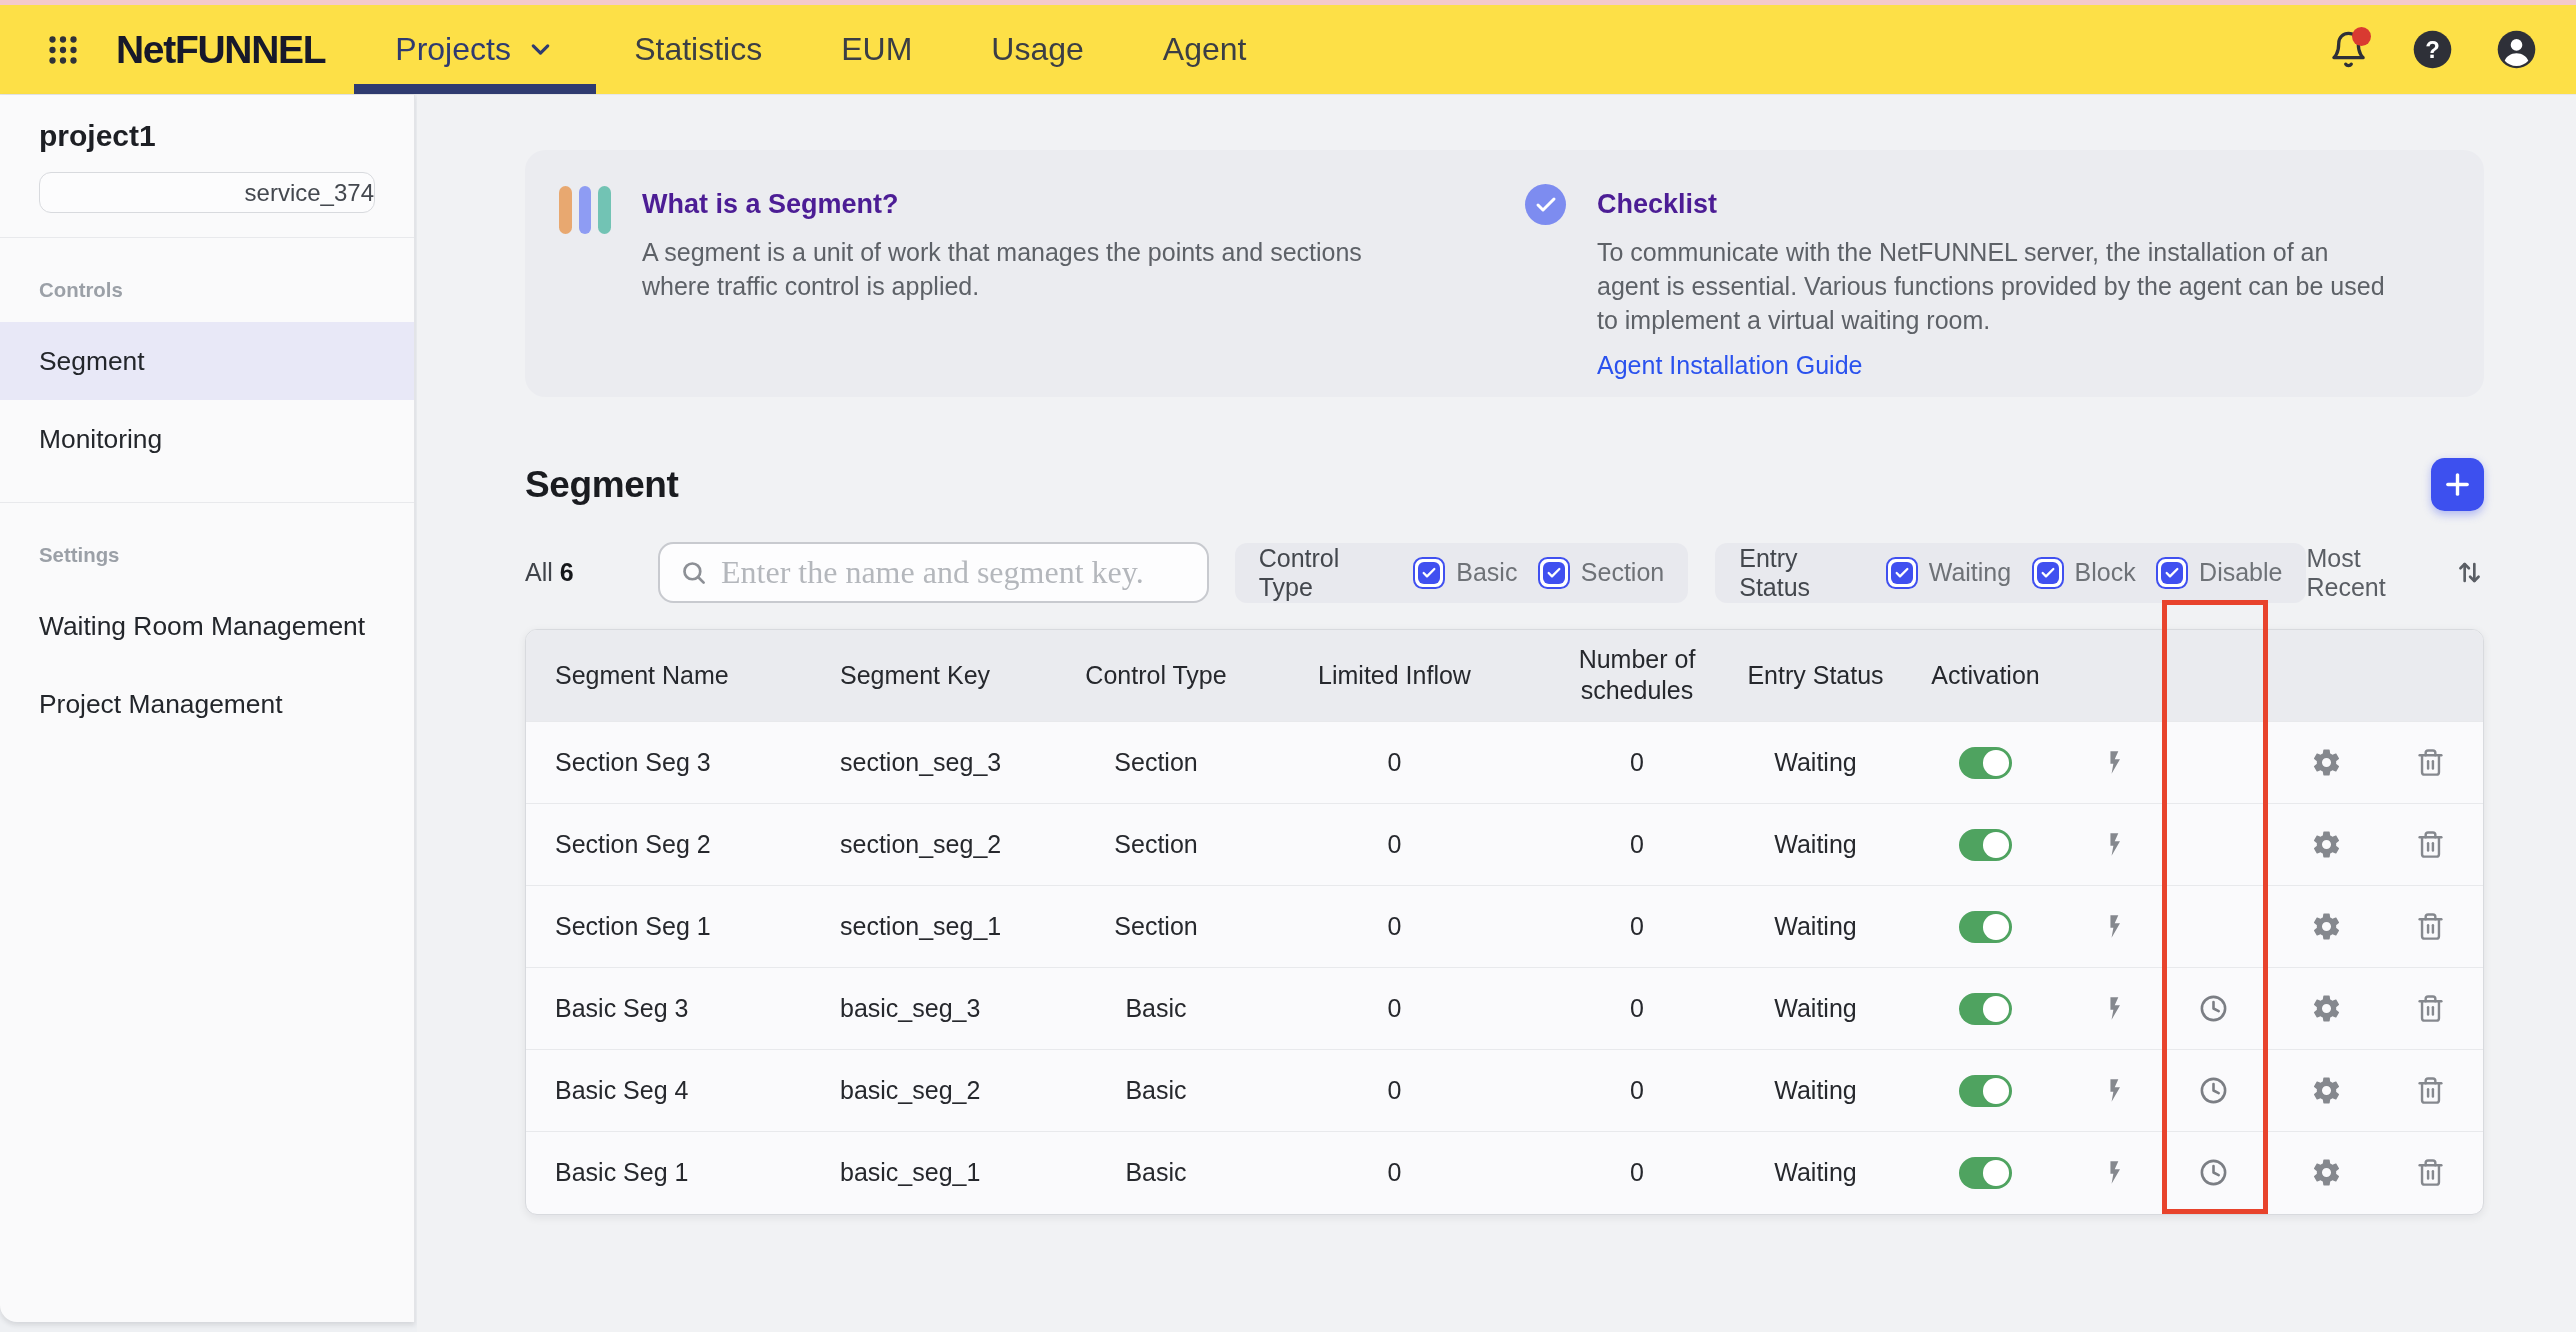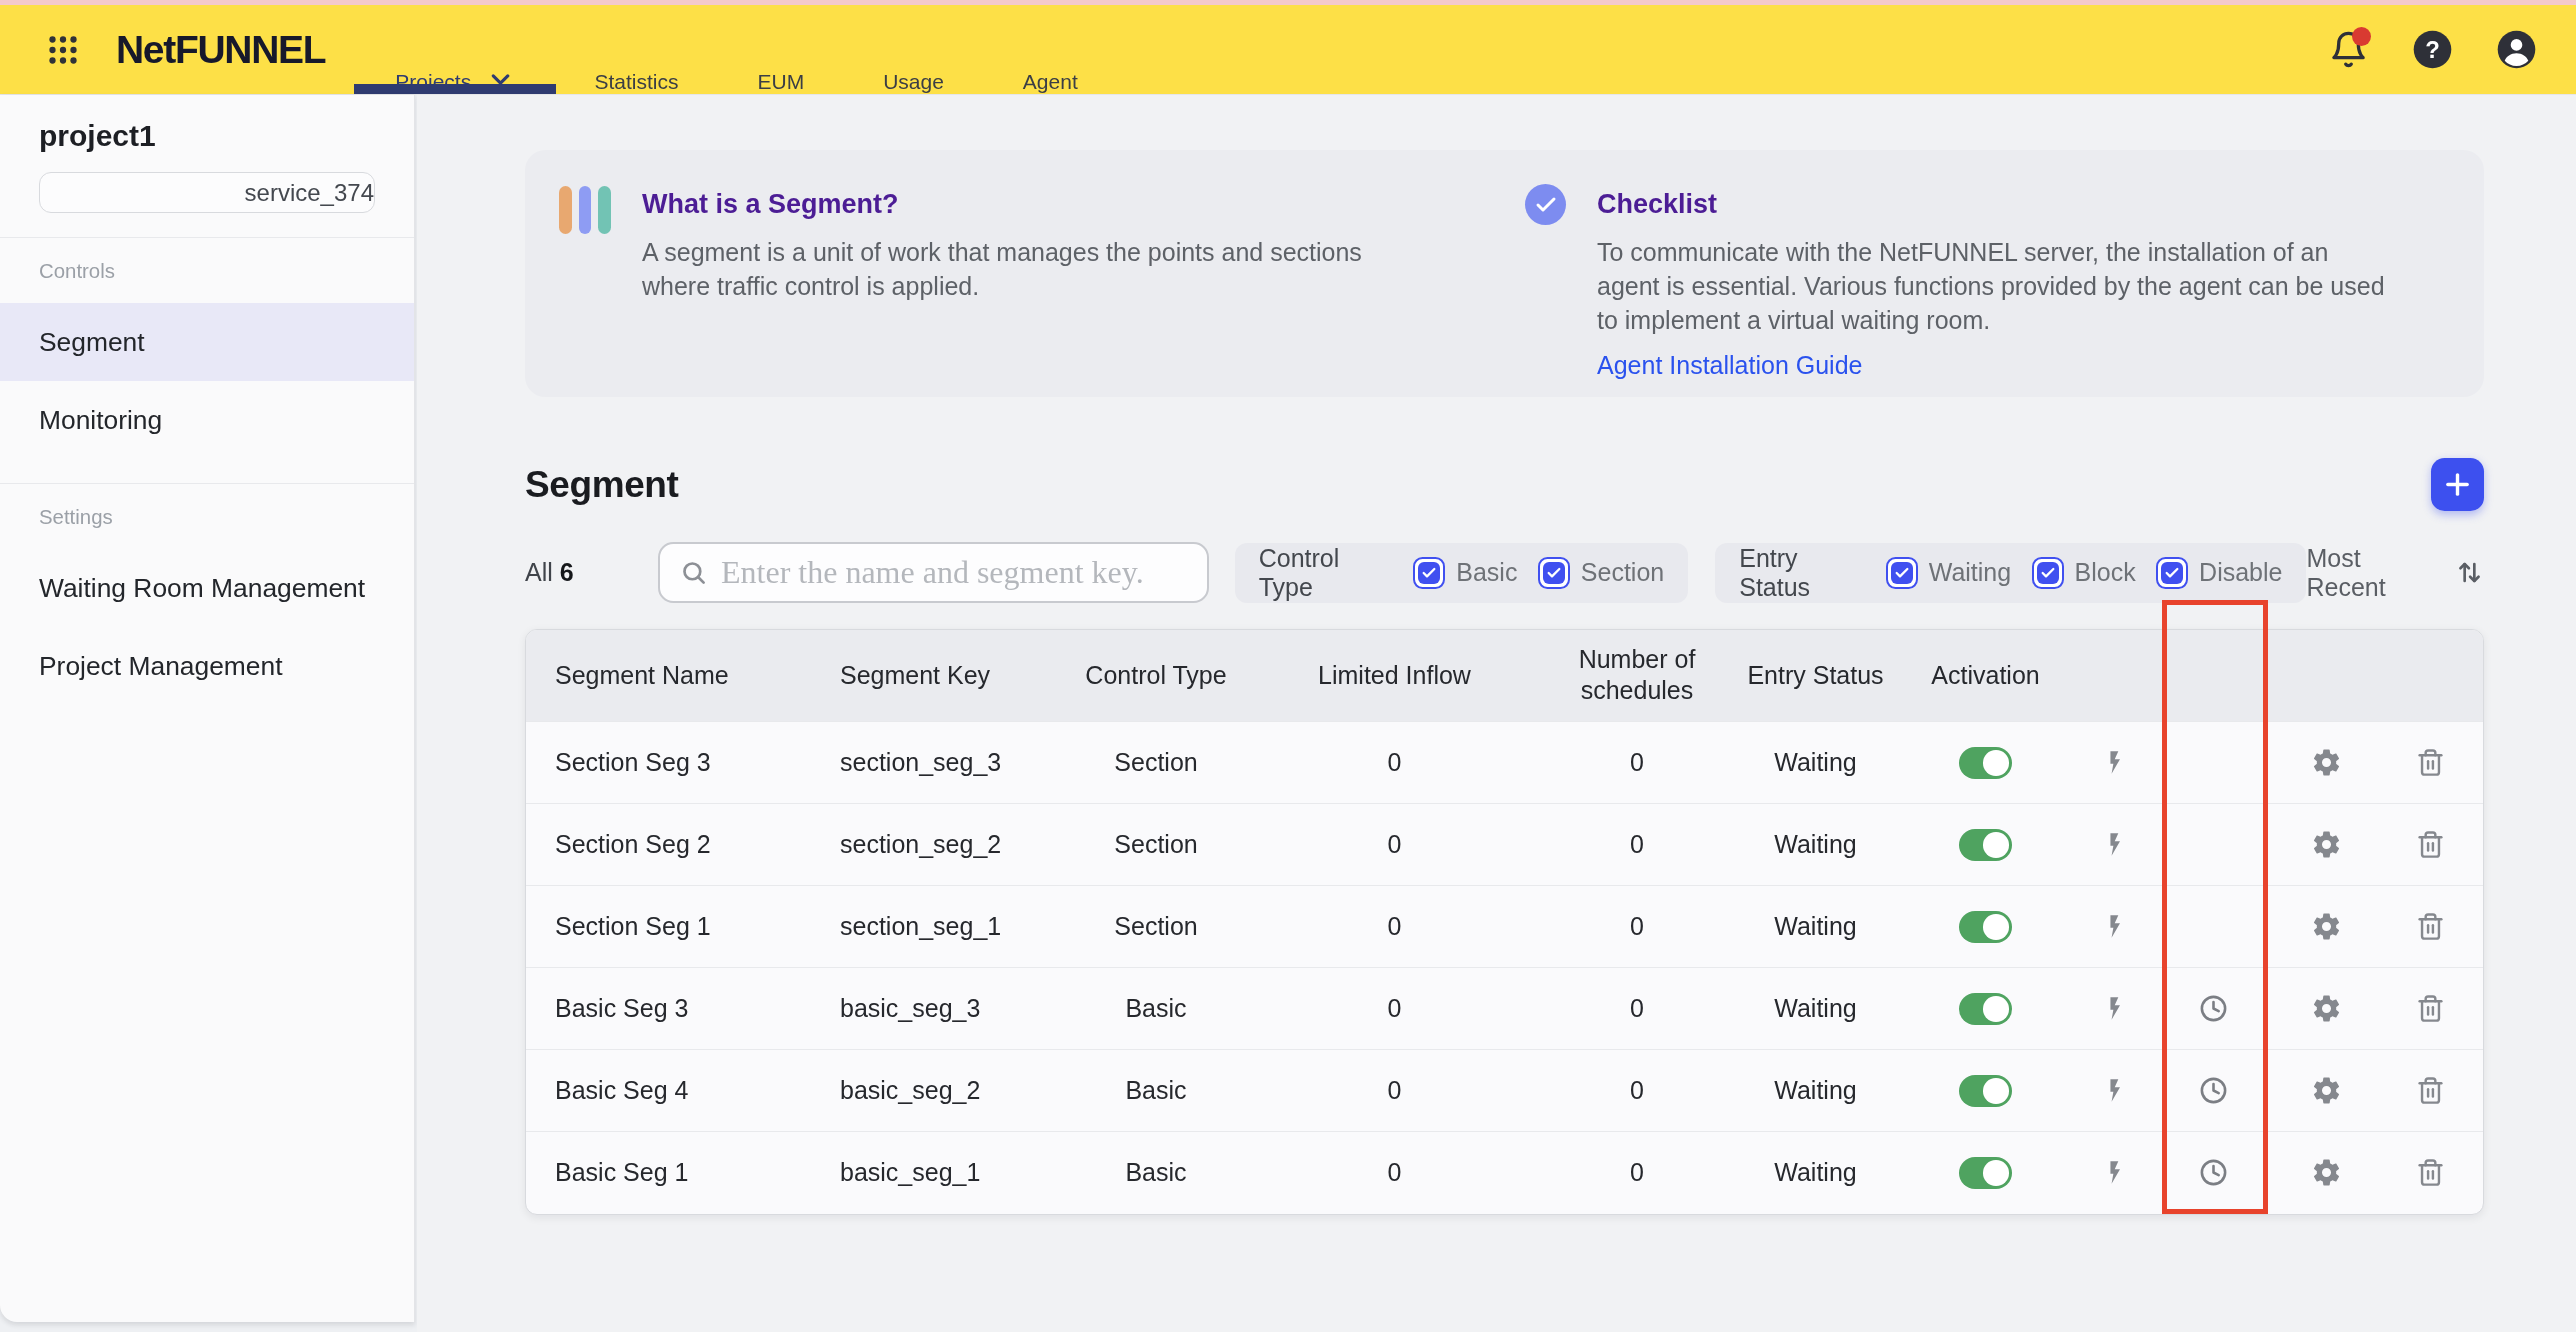--- a/index.html
+++ b/index.html
@@ -9,38 +9,38 @@
   
   .top-strip { position: absolute; left: 0; top: 0; width: 100%; height: 5.1px; background: #f4caca; }
 
   
   .topnav { position: absolute; left: 0; top: 5.1px; width: 100%; height: 90px;
             background: #fde047; border-bottom: 1.7px solid #e5e6e9; display: flex; align-items: center; }
   .nav-left { display: flex; align-items: center; height: 100%; }
   .grid-btn { margin-left: 43px; width: 39px; height: 39px; display: flex; align-items: center; justify-content: center; cursor: pointer; }
   .logo { margin-left: 34px; font-size: 39px; font-weight: 800; letter-spacing: -1.3px; color: #17192b; }
   .nav-items { display: flex; align-items: center; height: 100%; margin-left: 29px; }
-  .nav-item { position: relative; height: 100%; display: flex; align-items: flex-end; gap: 15.3px;
-              font-size: 21px; color: #3b3e45; cursor: pointer; margin-right: 79px; }
+  .nav-item { position: relative; height: 100%; display: flex; align-items: center; gap: 15.3px;
+              font-size: 32px; color: #3b3e45; cursor: pointer; margin-right: 79px; }
   .nav-item.active { color: #2f3b70; font-weight: 500; padding: 0 41px; margin-right: 38px; }
   .nav-item.active::after { content: ""; position: absolute; left: 0; bottom: 0; width: 100%; height: 10.2px; background: #2f3b70; }
   .nav-right { margin-left: auto; display: flex; align-items: center; gap: 43px; margin-right: 39px; }
   .nav-icon { width: 41px; height: 41px; position: relative; cursor: pointer; display: flex; align-items: center; justify-content: center; }
   .bell-dot { position: absolute; top: -1.7px; right: -1.7px; width: 19px; height: 19px; border-radius: 50%; background: #d93a31; }
 
   
   .sidebar { position: absolute; left: 0; top: 95px; width: 415px; height: 1227px;
              background: #fafafb; border-right: 1.7px solid #e3e4e7; border-bottom-left-radius: 17px;
              box-shadow: 0 2.6px 5.1px rgba(30,30,40,0.12); padding-top: 24px; }
   .project-title { margin-left: 39px; font-size: 30px; font-weight: 700; color: #1d1f24; }
   .service-select { margin: 19px 39px 0 39px; height: 41px; border: 1.7px solid #d8dade; border-radius: 12px;
                     display: flex; align-items: center; padding-left: 19px; font-size: 24px; color: #44484f;
                     background: #fcfcfd; cursor: pointer; justify-content: flex-end; }
   .side-divider { margin-top: 24px; border-top: 1.7px solid #e8e9ec; }
-  .side-section-label { margin: 22px 0 0 39px; font-size: 20.4px; font-weight: 400; color: #9ba0a7; }
+  .side-section-label { margin: 41px 0 0 39px; font-size: 20.4px; font-weight: 700; color: #9ba0a7; }
   .side-item { margin-top: 20.4px; height: 78px; display: flex; align-items: center; padding-left: 39px;
                font-size: 26.4px; color: #23262b; cursor: pointer; }
   .side-item.active { background: #e8e8f7; }
   .side-item + .side-item { margin-top: 0; }
 
   
   .main { position: absolute; left: 417px; top: 95px; right: 0; bottom: 0; background: #f1f2f4; overflow: hidden; }
   .content { margin-left: 108px; width: 1959px; }
 
   

